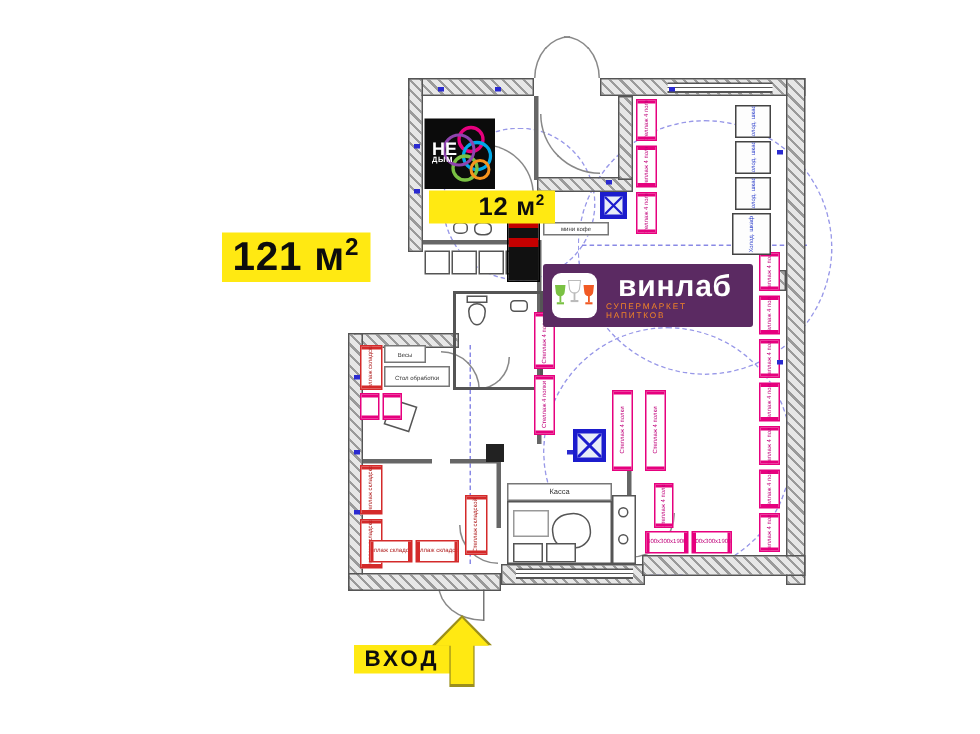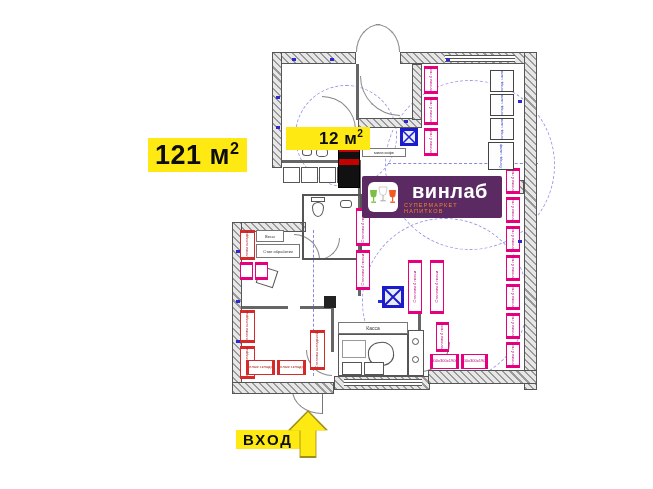--- a/index.html
+++ b/index.html
@@ -258,20 +258,33 @@
   <div class="bmark" style="left:330px;top:58px;"></div>
   <div class="bmark" style="left:446px;top:58px;"></div>
   <div class="bmark" style="left:518px;top:100px;"></div>
   <div class="bmark" style="left:518px;top:240px;"></div>
   <div class="bmark" style="left:236px;top:250px;"></div>
   <div class="bmark" style="left:236px;top:300px;"></div>
   <div class="bmark" style="left:236px;top:340px;"></div>
   <div class="bmark" style="left:404px;top:120px;"></div>
   <div class="bmark" style="left:378px;top:300px;"></div>
 
+  <div class="nedym" style="left:283px;top:79px;width:47px;height:47px;">
+    <svg width="47" height="47" viewBox="0 0 47 47">
+      <circle cx="31" cy="14" r="8" fill="none" stroke="#e6007e" stroke-width="2.2"></circle>
+      <circle cx="35" cy="25" r="9" fill="none" stroke="#00a8e8" stroke-width="2.2"></circle>
+      <circle cx="27" cy="33" r="8" fill="none" stroke="#7ac143" stroke-width="2.2"></circle>
+      <circle cx="37" cy="34" r="6" fill="none" stroke="#f7941d" stroke-width="2"></circle>
+      <circle cx="23" cy="21" r="10" fill="none" stroke="#8e44ad" stroke-width="2"></circle>
+    </svg>
+    <span class="txt">
+      <span class="t1">НЕ</span>
+      <span class="t2">ДЫМ</span>
+    </span>
+  </div>
 
   <div class="vinlab" style="left:362px;top:176px;width:140px;height:42px;">
     <span class="glasses">
       <svg width="26" height="22" viewBox="0 0 26 22">
         <g transform="translate(0,4)">
             <path d="M0 0h7l-.5 4.5a3 3 0 0 1-6 0z" fill="#7ac143"></path>
             <rect x="3" y="7" width="1.2" height="4.5" fill="#7ac143"></rect>
             <rect x="1.2" y="11.5" width="4.8" height="1.4" fill="#7ac143"></rect>
           </g>
         <g transform="translate(9,1)">
@@ -285,21 +298,21 @@
             <rect x="1.2" y="11.5" width="4.8" height="1.4" fill="#f15a24"></rect>
           </g>
       </svg>
     </span>
     <span class="wordmark">
       <span class="name">винлаб</span>
       <span class="tagline">СУПЕРМАРКЕТ НАПИТКОВ</span>
     </span>
   </div>
 
-  <div class="ylabel" style="left:148px;top:138px;font-size:27px;">
+  <div class="ylabel" style="left:148px;top:155px;font-size:27px;">
     <span>121 м</span><sup>2</sup>
   </div>
   <div class="ylabel" style="left:286px;top:127px;font-size:17px;padding-left:33px;">
     <span>12 м</span><sup>2</sup>
   </div>
 
   <div class="ylabel" style="left:236px;top:430px;font-size:15px;font-weight:600;letter-spacing:2px;">
     <span>ВХОД</span>
   </div>
   <div class="arrow" style="left:288px;top:410px;width:40px;height:48px;">

